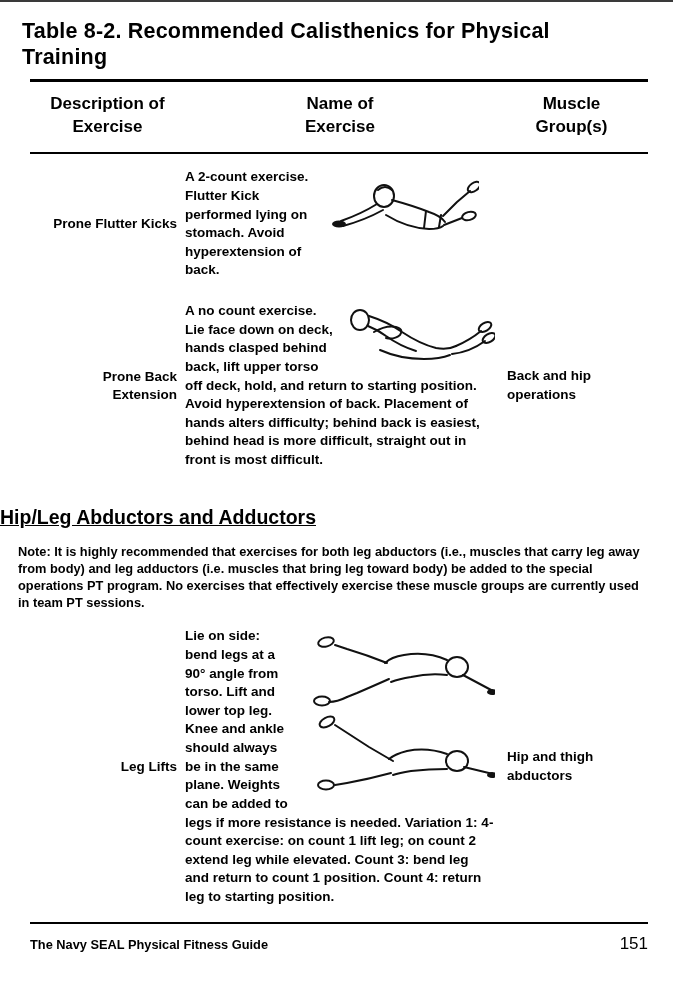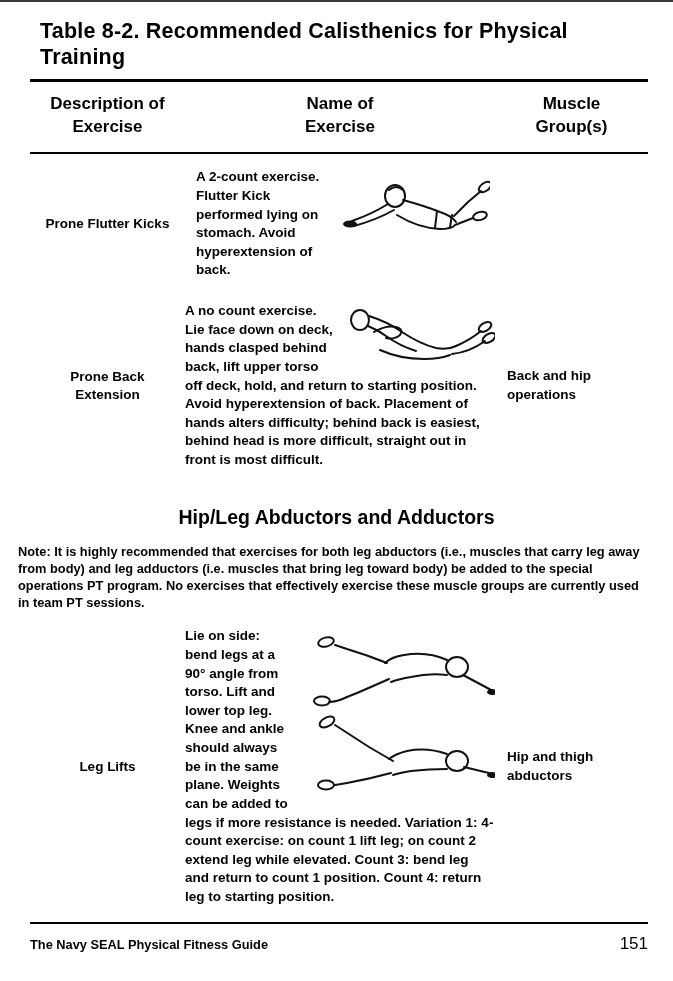--- a/index.html
+++ b/index.html
@@ -9,21 +9,21 @@
     margin:0 auto;
     background:#ffffff;
     font-family:"Liberation Sans", sans-serif;
     font-weight:bold;
     color:#000;
     border-top:2px solid #3a3a3a;
     box-sizing:border-box;
     overflow:hidden;
   }
   .title {
-    margin:16px 28px 0 40px;
+    margin:16px 28px 0 22px;
     max-width:600px;
     font-size:21.5px;
     line-height:1.22;
     letter-spacing:.2px;
   }
   .rule-thick { border:0; border-top:3.5px solid #000; margin:9px 25px 0 30px; }
   .rule-med   { border:0; border-top:2.5px solid #000; margin:0 25px 0 30px; }
   .grid3 {
     display:grid;
     grid-template-columns:155px 310px 1fr;
@@ -36,43 +36,43 @@
     padding:11px 4px 13px 4px;
     display:flex; align-items:center; justify-content:center;
   }
   .col-header .inner { max-width:120px; }
   .col-header.desc-h .inner { max-width:220px; }
   .row { align-items:center; }
   .row-1 { padding:14px 0 16px 0; }
   .row-2 { padding:6px 0 14px 0; }
   .row-3 { padding:16px 0 4px 0; }
   .name-cell {
-    text-align:center;
+    text-align:right;
     font-size:13.5px;
     line-height:1.35;
     padding:0 8px;
     align-self:center;
   }
   .desc-cell { font-size:13.5px; line-height:1.38; }
   .muscle-cell {
     font-size:13.5px;
     line-height:1.38;
     padding-left:12px;
     align-self:center;
   }
   .muscle-cell.top { align-self:start; padding-top:10px; }
-  .desc-flex { display:flex; gap:4px;margin-left:11px; }
+  .desc-flex { display:flex; gap:4px; }
   .desc-flex .narrow { width:140px; flex:0 0 auto; }
   .fig { display:block; }
   .fig-float { float:right; margin:0 0 2px 6px; }
   .fig-stack { float:right; width:196px; margin:0 0 2px 4px; }
   .section-heading {
-    text-align:center;
     font-size:19.5px;
     margin:22px 0 0 0;
+    text-decoration:underline;
   }
   .note {
     margin:14px 26px 0 18px;
     font-size:12.8px;
     line-height:1.34;
   }
   .footer {
     position:absolute;
     left:30px; right:25px;
     top:920px;

